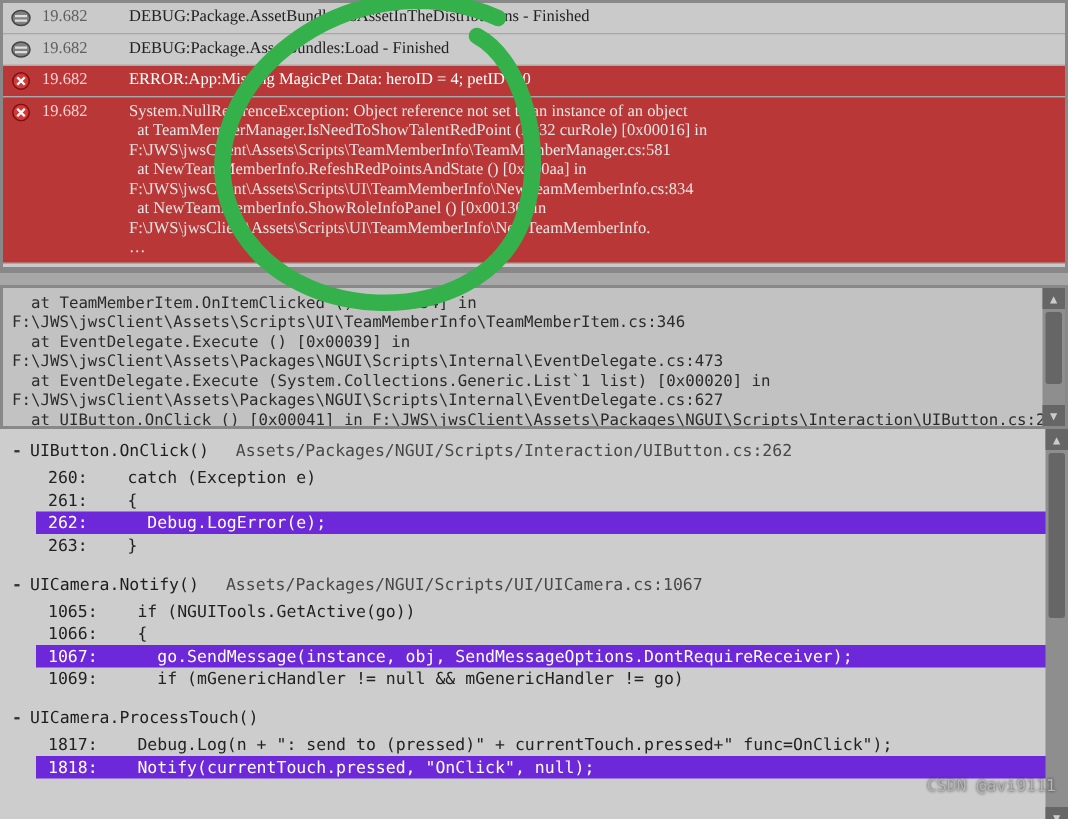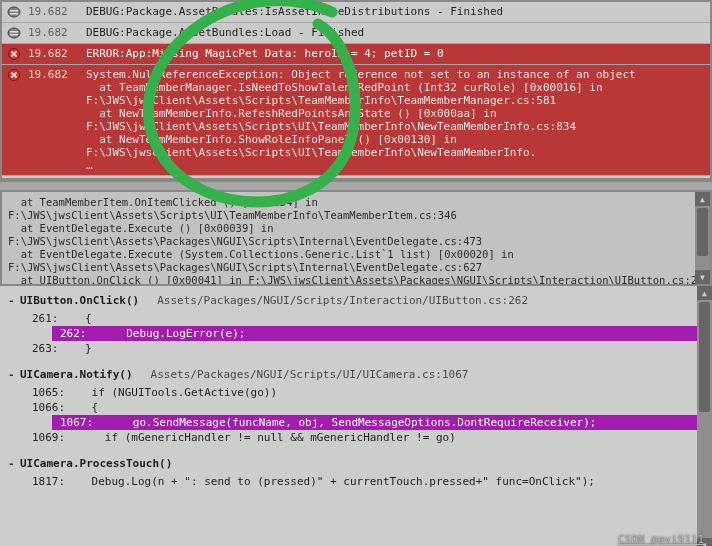--- a/index.html
+++ b/index.html
@@ -1,18 +1,18 @@
 <!DOCTYPE html>
 <html><head>
 <meta charset="utf-8">
 <style>
   * { margin:0; padding:0; box-sizing:border-box; }
   body { background:#a2a2a2; font-family:Consolas,Monaco,monospace; font-size:11px; width:712px; height:546px; overflow:hidden; position:relative; }
   
-  .console { background:#c2c2c2; position:relative; height:180px; overflow:hidden; border:2px solid #888; }
+  .console { background:#c2c2c2; position:relative; height:180px; overflow:hidden; border:2px solid #888;font-family:Liberation Serif, serif; }
   .log-row { display:flex; align-items:flex-start; padding:3px 4px; border-bottom:1px solid #a8a8a8; color:#222; }
   .log-row.debug { background:#cacaca; }
   .log-row.error { background:#b93837; color:#fff; }
   .log-row.error-trace { background:#b93837; color:#e5e5e5; }
   .log-row.warn { background:#cacaca; color:#3f3f3f; }
   .icon { width:16px; height:14px; flex-shrink:0; display:flex; align-items:center; justify-content:center; }
   .icon svg { display:block; }
   .time { width:64px; padding-left:6px; color:#5f5f5f; flex-shrink:0; }
   .error .time, .error-trace .time { color:#f8d0d0; }
   .msg { flex:1; line-height:13px; white-space:pre; }
@@ -22,27 +22,27 @@
   
   .detail { background:#c2c2c2; padding:4px 2px 2px 6px; height:92px; overflow:hidden; border-left:2px solid #888; border-right:2px solid #888; font-size:10.5px; color:#2b2b2b; line-height:13px; position:relative; white-space:pre; }
   .scrollbar { position:absolute; right:0; top:0; bottom:0; width:15px; background:#8e8e8e; }
   .scrollbar .thumb { position:absolute; left:2px; right:2px; background:#666; border-radius:2px; }
   .scrollbar .arrow { position:absolute; left:0; right:0; height:14px; background:#666; display:flex; align-items:center; justify-content:center; color:#ccc; font-size:8px; }
   
   .callstack { background:#cdcdcd; border-top:2px solid #888; padding:6px 0 0 0; position:relative; height:268px; overflow:hidden; }
   .frame { margin-bottom:10px; }
   .frame-hdr { display:flex; align-items:center; padding:2px 8px; }
   .fold { width:12px; flex-shrink:0; color:#333; user-select:none; font-weight:bold; }
-  .fn { color:#1d1d1d; font-weight:bold; padding-right:18px; }
+  .fn { color:#1d1d1d; font-weight:normal; padding-right:18px; }
   .path { color:#484848; }
   .codeblk { padding-left:24px; padding-top:2px; }
   .codeln { padding:1px 8px; color:#222; white-space:pre; }
-  .codeln.hi { background:#a21caf; color:#fff;margin-left:28px; }
+  .codeln.hi { background:#6d28d9; color:#fff; }
   
-  .wm { position:absolute; right:8px; bottom:0; font-size:11px; color:#b5b5b5; text-shadow:0 0 2px #333; pointer-events:none;text-decoration:underline; }
+  .wm { position:absolute; right:8px; bottom:16px; font-size:11px; color:#b5b5b5; text-shadow:0 0 2px #333; pointer-events:none; }
   
   .circle-anno { position:absolute; left:122px; top:-14px; width:260px; height:232px; pointer-events:none; z-index:50; }
 </style>
 </head>
 <body>
 
 <div class="console" id="log-panel">
     <div class="log-row debug">
       <span class="icon">
         <svg width="14" height="12">
@@ -97,45 +97,47 @@
 <div class="detail" id="detail-panel"><div>  at TeamMemberItem.OnItemClicked () [0x00054] in</div><div>F:\JWS\jwsClient\Assets\Scripts\UI\TeamMemberInfo\TeamMemberItem.cs:346</div><div>  at EventDelegate.Execute () [0x00039] in</div><div>F:\JWS\jwsClient\Assets\Packages\NGUI\Scripts\Internal\EventDelegate.cs:473</div><div>  at EventDelegate.Execute (System.Collections.Generic.List`1 list) [0x00020] in</div><div>F:\JWS\jwsClient\Assets\Packages\NGUI\Scripts\Internal\EventDelegate.cs:627</div><div>  at UIButton.OnClick () [0x00041] in F:\JWS\jwsClient\Assets\Packages\NGUI\Scripts\Interaction\UIButton.cs:258</div><div class="scrollbar"><div class="arrow" style="top:0">▲</div><div class="thumb" style="top:16px;height:48px"></div><div class="arrow" style="bottom:0">▼</div></div></div>
 
 <div class="callstack" id="stack-panel">
   <div class="frame">
       <div class="frame-hdr">
         <span class="fold">-</span>
         <span class="fn">UIButton.OnClick()</span>
         <span class="path">Assets/Packages/NGUI/Scripts/Interaction/UIButton.cs:262</span>
       </div>
       <div class="codeblk">
+        <div class="codeln">260:    catch (Exception e)</div>
         <div class="codeln">261:    {</div>
         <div class="codeln hi">262:      Debug.LogError(e);</div>
         <div class="codeln">263:    }</div>
       </div>
     </div>
     <div class="frame">
       <div class="frame-hdr">
         <span class="fold">-</span>
         <span class="fn">UICamera.Notify()</span>
         <span class="path">Assets/Packages/NGUI/Scripts/UI/UICamera.cs:1067</span>
       </div>
       <div class="codeblk">
         <div class="codeln">1065:    if (NGUITools.GetActive(go))</div>
         <div class="codeln">1066:    {</div>
-        <div class="codeln hi">1067:      go.SendMessage(funcName, obj, SendMessageOptions.DontRequireReceiver);</div>
+        <div class="codeln hi">1067:      go.SendMessage(instance, obj, SendMessageOptions.DontRequireReceiver);</div>
         <div class="codeln">1069:      if (mGenericHandler != null &amp;&amp; mGenericHandler != go)</div>
       </div>
     </div>
     <div class="frame">
       <div class="frame-hdr">
         <span class="fold">-</span>
         <span class="fn">UICamera.ProcessTouch()</span>
       </div>
       <div class="codeblk">
         <div class="codeln">1817:    Debug.Log(n + ": send to (pressed)" + currentTouch.pressed+" func=OnClick");</div>
+        <div class="codeln hi">1818:    Notify(currentTouch.pressed, "OnClick", null);</div>
       </div>
     </div>
     <div class="scrollbar" style="top:0;bottom:0;">
     <div class="arrow" style="top:0">▲</div>
     <div class="thumb" style="top:16px;height:110px"></div>
     <div class="arrow" style="bottom:0">▼</div>
   </div>
 </div>
 
 <svg class="circle-anno" viewBox="0 0 260 228">

